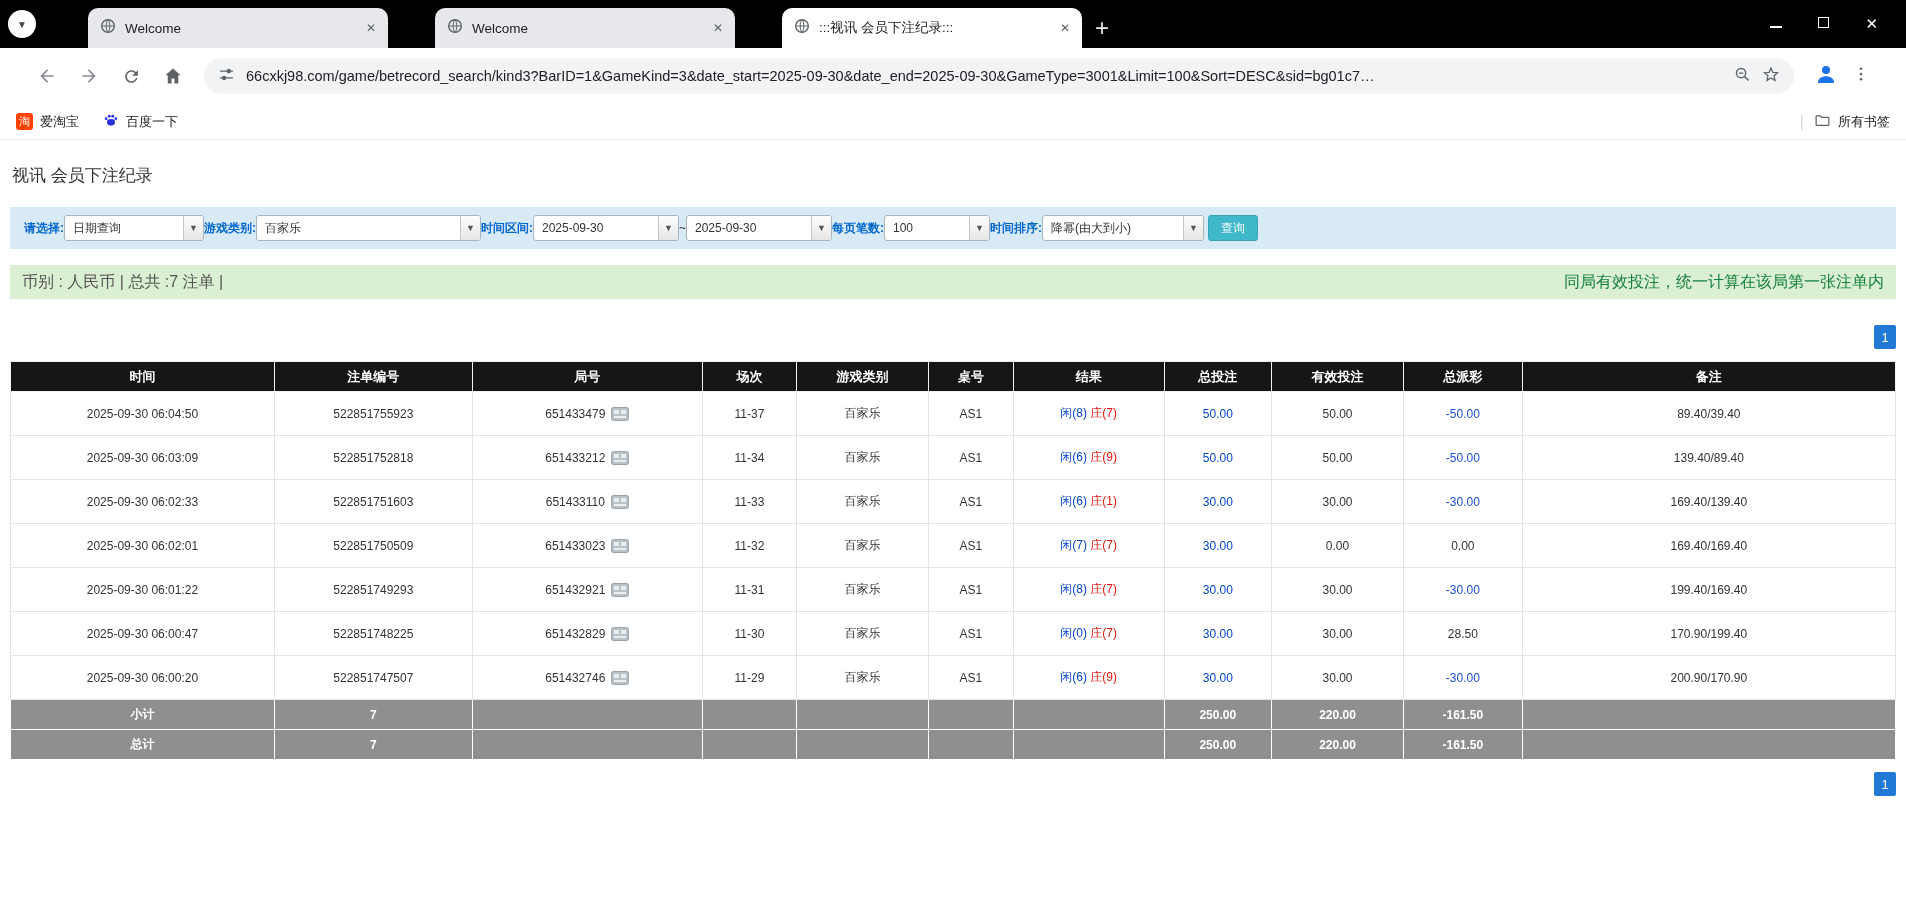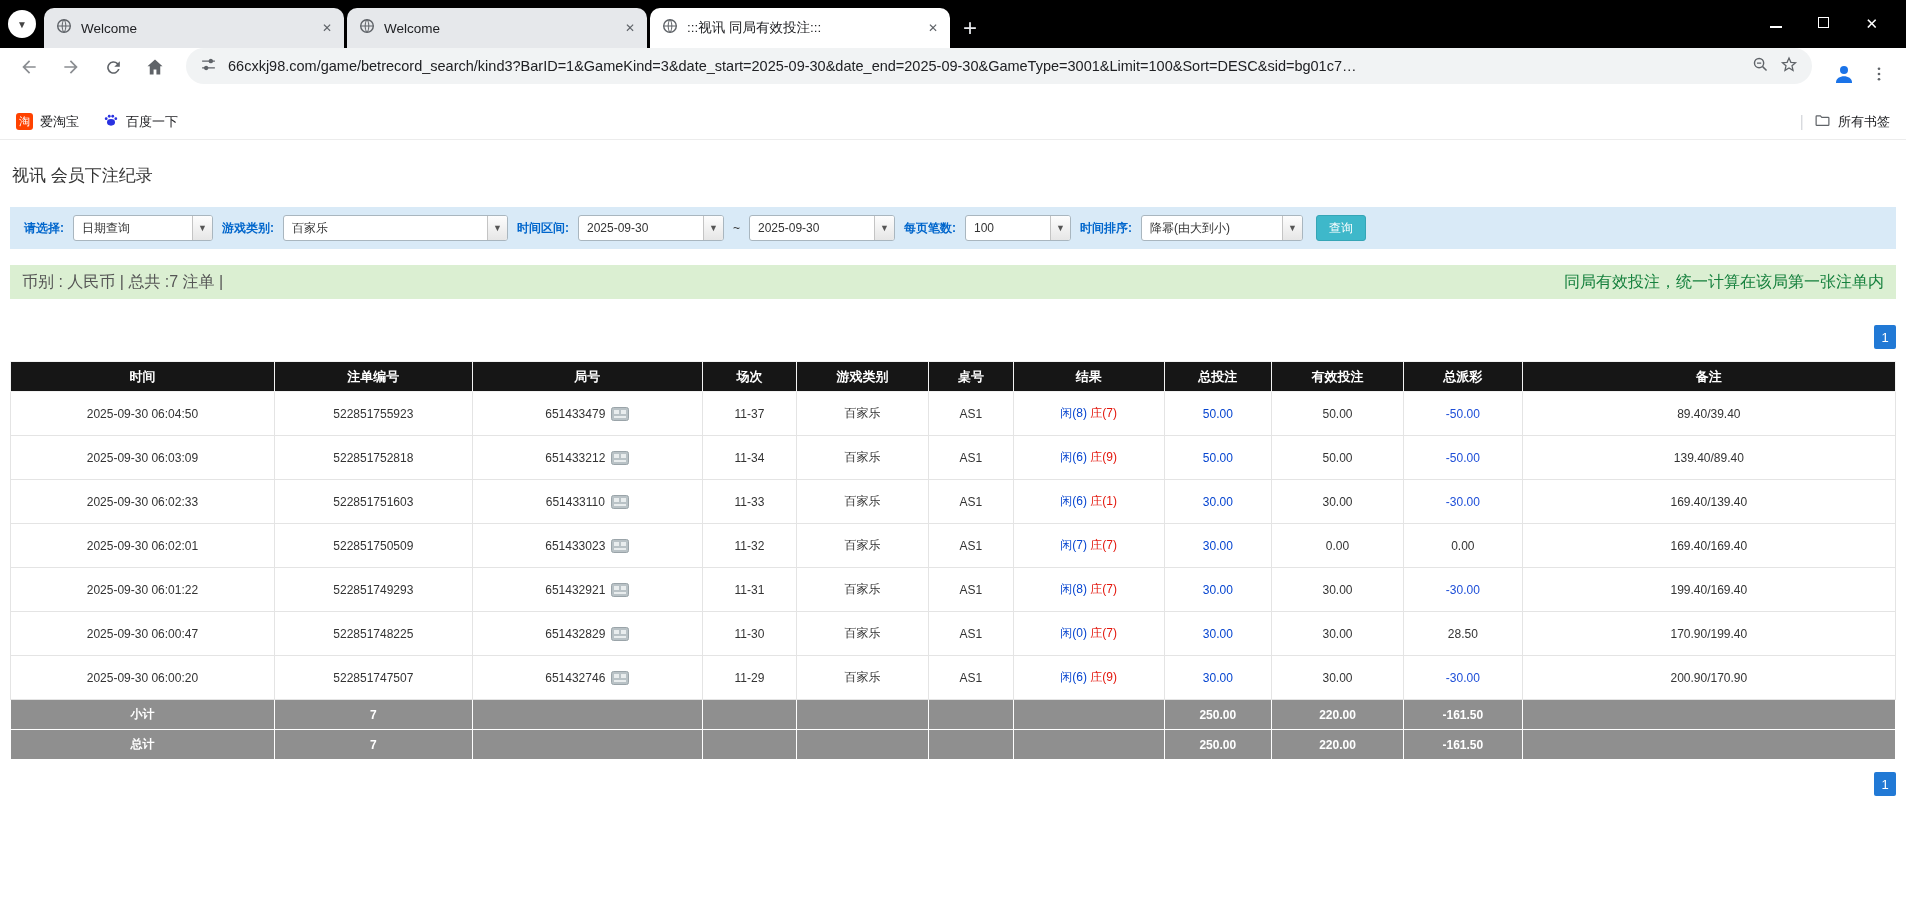--- a/index.html
+++ b/index.html
@@ -3,49 +3,49 @@
 <meta charset="utf-8">
 <style>
   *{margin:0;padding:0;box-sizing:border-box;}
   html,body{width:1906px;height:900px;}
   body{font-family:"Liberation Sans",sans-serif;background:#fff;overflow:hidden;}
   .window{width:100%;height:100%;display:flex;flex-direction:column;}
 
   
   .tabbar{height:48px;background:#000;display:flex;align-items:flex-end;padding:0 8px;flex-shrink:0;}
   .tab-search{width:28px;height:28px;border-radius:50%;background:#fff;display:flex;align-items:center;justify-content:center;margin:0 8px 10px 0;font-size:10px;color:#444;}
-  .tab{width:300px;height:40px;background:#e6e8eb;border-radius:10px 10px 0 0;display:flex;align-items:center;padding:0 8px 0 12px;gap:9px;margin-right:3px;}
+  .tab{width:300px;height:40px;background:#e6e8eb;border-radius:10px 10px 0 0;display:flex;align-items:center;padding:0 8px 0 12px;gap:9px;margin-right:3px;margin-left:44px;}
   .tab.active{background:#fff;}
   .tab-title{flex:1;font-size:13.5px;color:#202124;white-space:nowrap;overflow:hidden;text-overflow:ellipsis;}
   .tab-close{color:#5f6368;font-size:12px;width:18px;height:18px;display:flex;align-items:center;justify-content:center;border-radius:50%;}
   .new-tab{color:#e8eaed;font-size:24px;width:34px;height:40px;display:flex;align-items:center;justify-content:center;font-weight:300;}
   .win-controls{margin-left:auto;display:flex;align-items:center;gap:36px;padding:0 20px 14px 0;align-self:flex-start;margin-top:14px;}
   .min-bar{width:12px;height:2px;background:#fff;display:inline-block;}
   .max-box{width:11px;height:11px;border:1.4px solid #fff;display:inline-block;}
   .close-x{color:#fff;font-size:15px;line-height:1;}
 
   
-  .toolbar{height:56px;background:#fff;display:flex;padding:0 10px;gap:4px;flex-shrink:0;}
+  .toolbar{height:56px;background:#fff;display:flex;align-items:center;padding:0 28px;gap:4px;flex-shrink:0;}
   .nav-btn{width:38px;height:38px;border-radius:50%;display:flex;align-items:center;justify-content:center;flex-shrink:0;}
   .addressbar{flex:1;height:36px;background:#f1f3f4;border-radius:18px;display:flex;align-items:center;padding:0 14px;gap:11px;margin:0 8px;min-width:0;}
   .url{flex:1;font-size:14.5px;color:#202124;white-space:nowrap;overflow:hidden;}
   .tool-right{display:flex;align-items:center;gap:14px;padding:0 8px;}
 
   
   .bookmarksbar{height:36px;background:#fff;display:flex;align-items:center;padding:0 16px;gap:24px;border-bottom:1px solid #ececec;flex-shrink:0;}
   .bm{display:flex;align-items:center;gap:7px;font-size:13px;color:#202124;}
   .tb-icon{width:17px;height:17px;background:#ff4200;color:#fff;font-size:11px;display:flex;align-items:center;justify-content:center;border-radius:3px;flex-shrink:0;}
   .bm-right{margin-left:auto;display:flex;align-items:center;gap:10px;}
   .bm-divider{color:#d8dade;font-size:17px;font-weight:300;}
 
   
   .content{flex:1;background:#fff;padding:14px 10px 0 10px;overflow:hidden;}
   .page-title{font-size:17px;color:#333;font-weight:400;margin:10px 0 20px 2px;}
 
-  .filterbar{background:#d9eaf7;height:42px;display:flex;align-items:center;gap:9px;padding:0 14px;}
+  .filterbar{background:#d9eaf7;height:42px;display:flex;align-items:center;padding:0 14px;}
   .flabel{color:#0066cc;font-size:12px;font-weight:bold;white-space:nowrap;}
   .combo{display:flex;align-items:center;background:#fff;border:1px solid #a9b6bf;border-radius:3px;height:26px;overflow:hidden;}
   .combo-text{flex:1;padding:0 8px;font-size:12px;color:#333;white-space:nowrap;overflow:hidden;}
   .combo-btn{width:20px;height:100%;display:flex;align-items:center;justify-content:center;border-left:1px solid #c4c4c4;background:linear-gradient(#fdfdfd,#e6e6e6);color:#555;font-size:9px;flex-shrink:0;}
   .w-query{width:140px;}.w-game{width:225px;}.w-date{width:146px;}.w-num{width:106px;}.w-sort{width:162px;}
   .tilde{font-size:12px;color:#333;}
   .search-btn{background:#3eb8ca;color:#fff;border:1px solid #35a5b6;border-radius:3px;height:26px;padding:0 12px;font-size:12px;cursor:pointer;margin-left:4px;}
 
   .infobar{background:#dbefd2;height:34px;margin-top:16px;display:flex;align-items:center;justify-content:space-between;padding:0 12px;font-size:16px;color:#555;}
   .notice{color:#15803d;}
@@ -98,21 +98,21 @@
       <span class="tab-close">✕</span>
     </div>
 
     <div class="tab active">
       <span class="favicon">
         <svg width="16" height="16" viewBox="0 0 16 16">
             <circle cx="8" cy="8" r="6.3" fill="none" stroke="#5f6368" stroke-width="1.4"></circle>
             <path d="M1.7 8h12.6M8 1.7c2.4 2 2.4 10.6 0 12.6M8 1.7c-2.4 2-2.4 10.6 0 12.6" fill="none" stroke="#5f6368" stroke-width="1"></path>
           </svg>
       </span>
-      <span class="tab-title">:::视讯 同局有效投注:::</span>
+      <span class="tab-title">:::视讯 会员下注纪录:::</span>
       <span class="tab-close">✕</span>
     </div>
 
     <div class="new-tab">+</div>
 
     <div class="win-controls">
       <span><span class="min-bar"></span></span>
       <span><span class="max-box"></span></span>
       <span class="close-x">✕</span>
     </div>

